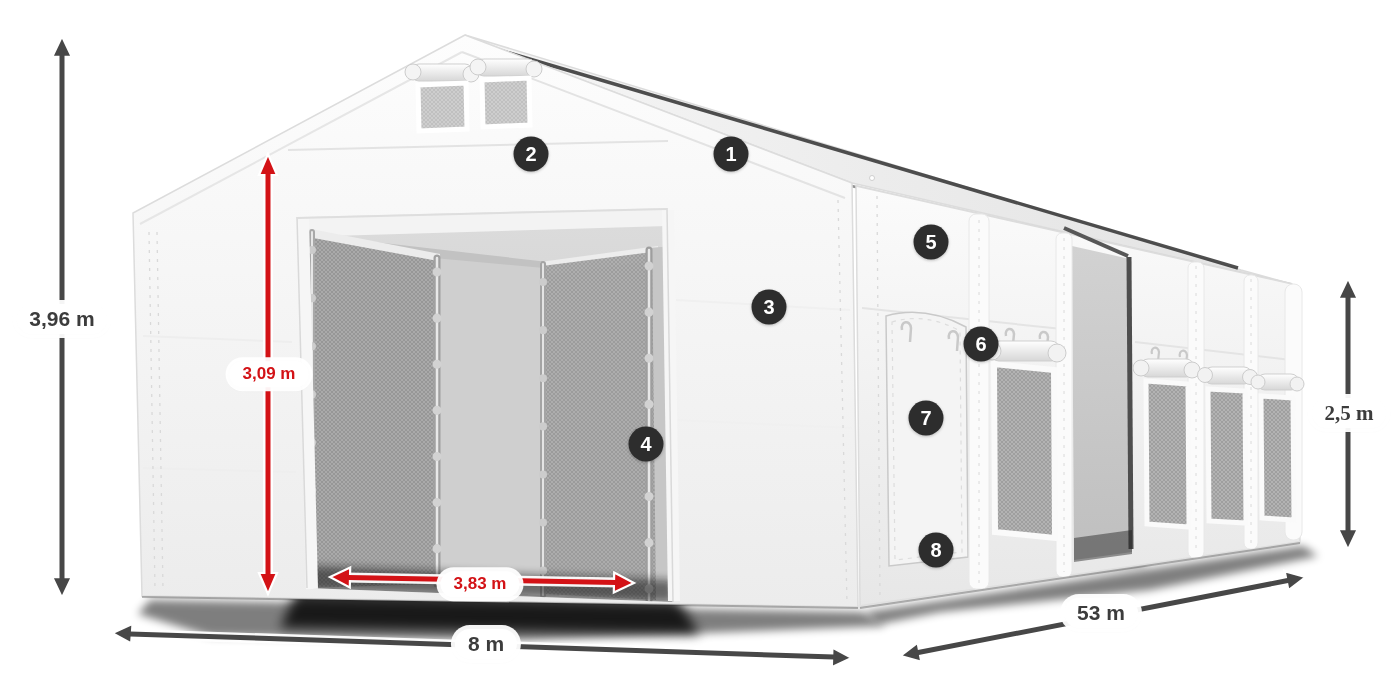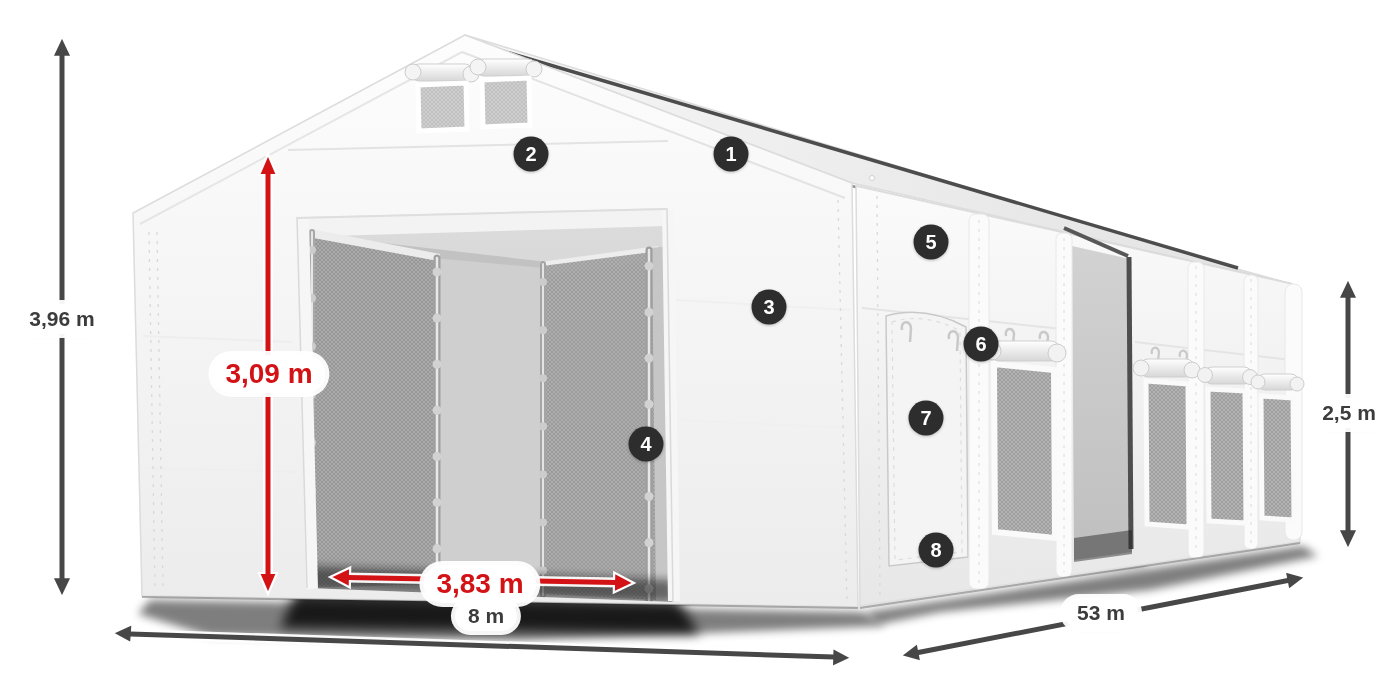--- a/index.html
+++ b/index.html
@@ -10,21 +10,21 @@
   .canvas svg{position:absolute;left:0;top:0;}
   
   .dim-pill{
     position:absolute;transform:translate(-50%,-50%);
     background:var(--pill-bg,#fff);
     border-radius:22px;padding:3px 13px;
     font-weight:bold;font-size:21px;line-height:1.15;color:var(--text-dark,#3c3c3c);
     box-shadow:0 0 0 4px rgba(255,255,255,.95),0 1px 4px rgba(0,0,0,.15);
     white-space:nowrap;z-index:20;
   }
-  .dim-pill.red{color:var(--accent-red,#d31216);font-size:28px;}
+  .dim-pill.red{color:var(--accent-red,#d31216);font-size:17px;}
   
   .callout{
     position:absolute;width:35px;height:35px;border-radius:50%;
     background:var(--callout-bg,#2d2d2d);
     color:var(--callout-text,#fff);
     font-weight:bold;font-size:20px;text-align:center;line-height:35px;
     transform:translate(-50%,-50%);z-index:15;cursor:pointer;
     box-shadow:0 1px 3px rgba(0,0,0,.25);
   }
   
@@ -285,17 +285,17 @@
 <div class="callout" style="left:769px;top:307px;">3</div>
 <div class="callout" style="left:646px;top:444px;">4</div>
 <div class="callout" style="left:931px;top:242px;">5</div>
 <div class="callout" style="left:981px;top:344px;">6</div>
 <div class="callout" style="left:926px;top:418px;">7</div>
 <div class="callout" style="left:936px;top:550px;">8</div>
 
 <div class="dim-pill" style="left:62px;top:319px;">3,96 m</div>
 <div class="dim-pill red" style="left:269px;top:374px;">3,09 m</div>
 <div class="dim-pill red" style="left:480px;top:578px;margin-top:6px;">3,83 m</div>
-<div class="dim-pill" style="left:486px;top:616px;">8 m</div>
+<div class="dim-pill" style="left:486px;top:644px;">8 m</div>
 <div class="dim-pill" style="left:1101px;top:613px;">53 m</div>
-<div class="dim-pill" style="left:1349px;top:413px;">2,5 m</div>
+<div class="dim-pill" style="left:1349px;top:413px;font-family:Liberation Serif, serif;">2,5 m</div>
 
 </div>
 
 </body></html>

